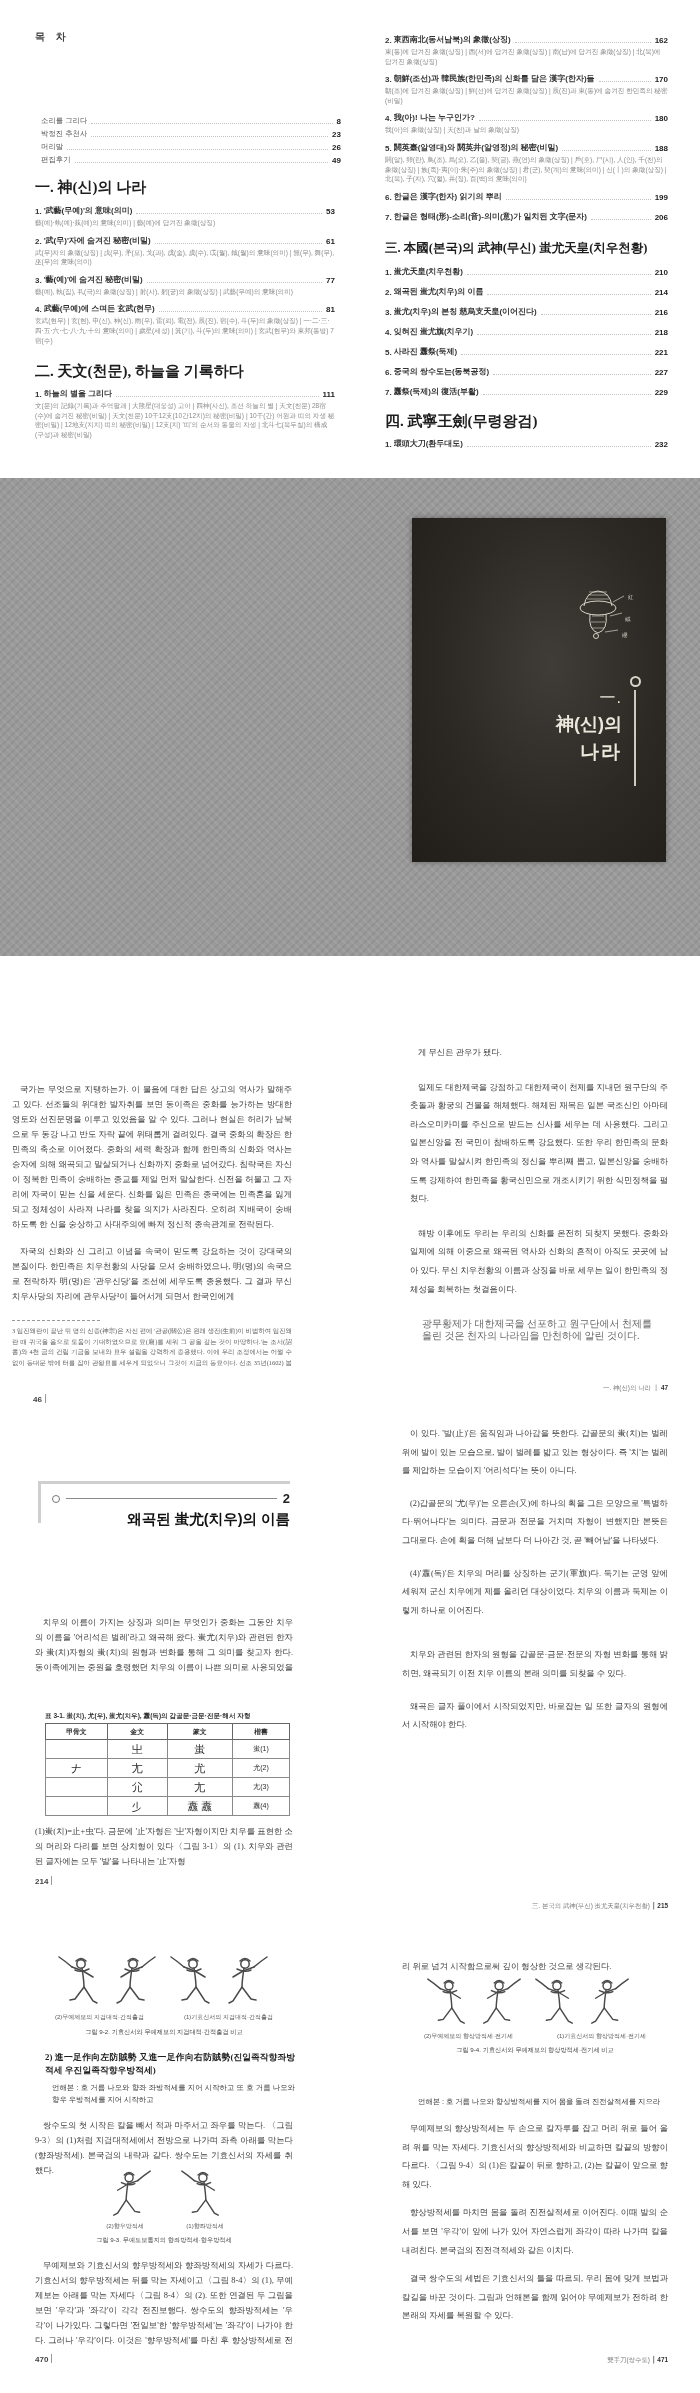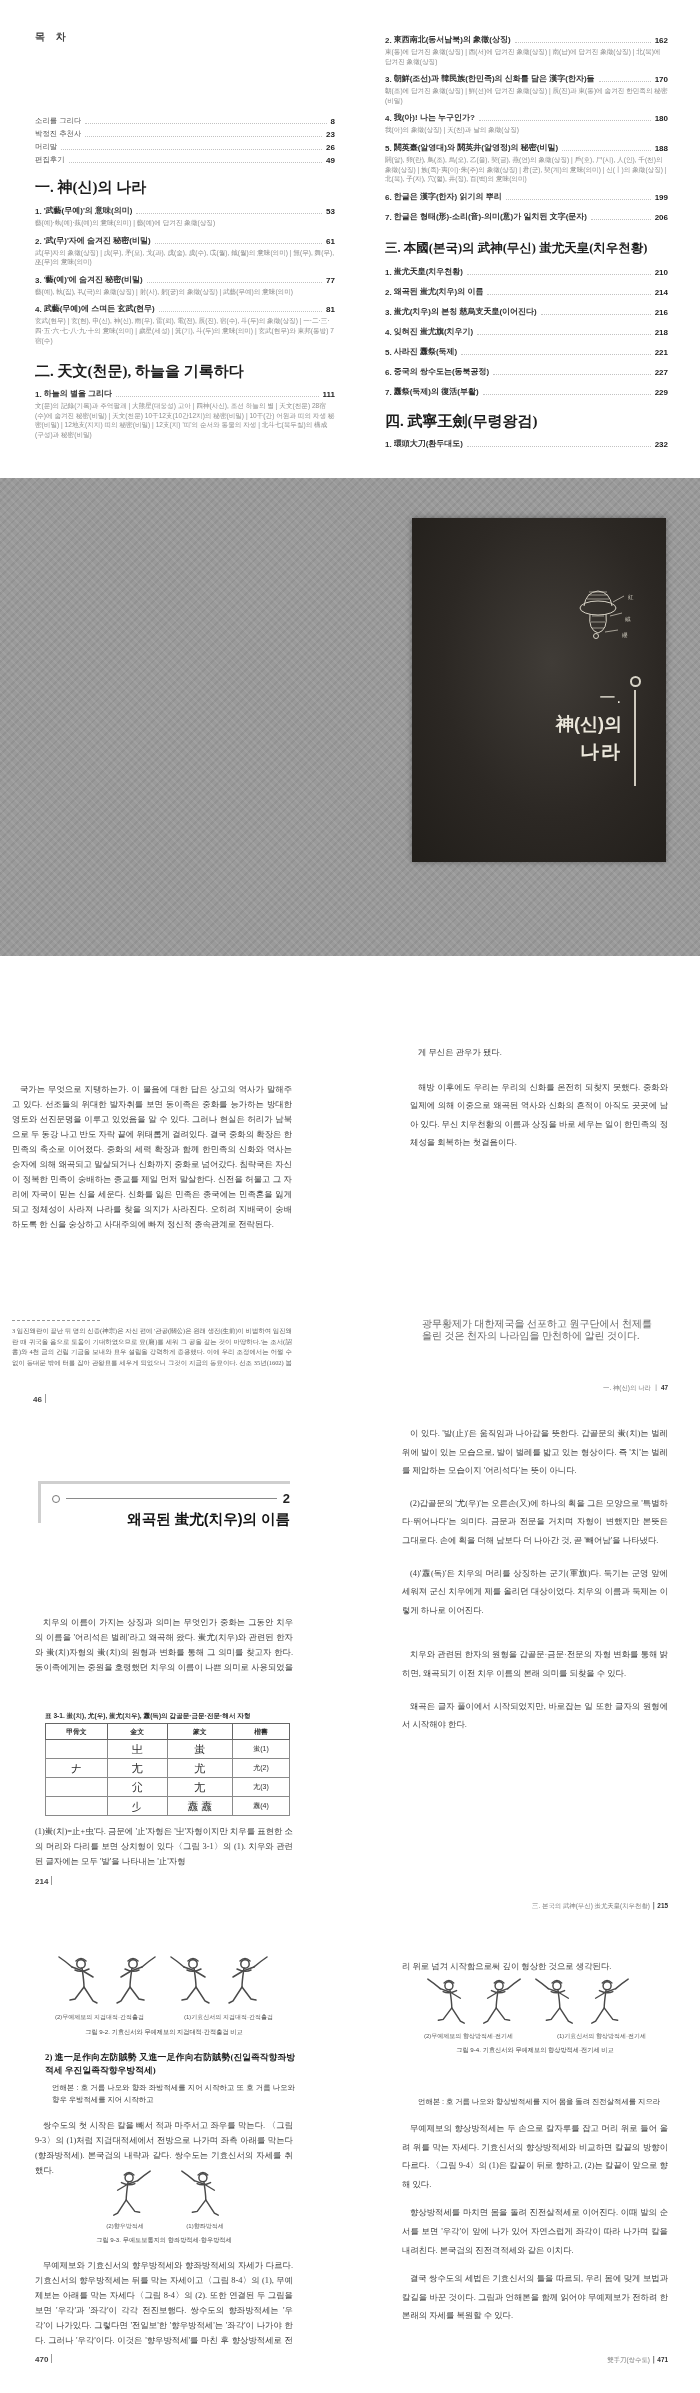--- a/index.html
+++ b/index.html
@@ -87,21 +87,21 @@
       <path d="M19 31 L10 45 L6 47 M19 31 L28 43 L33 44"></path>
     </g>
   </defs>
 </svg>
 
 <div class="page">
 
   <section class="abs" style="left:0;top:0;width:700px;height:478px;">
     <div class="abs toc-title" style="left:35px;top:30px;">목 차</div>
 
-    <div class="abs fm" style="left:35px;top:116px;width:300px;">
+    <div class="abs fm" style="left:41px;top:116px;width:300px;">
 
         <div class="ti">
           <div class="trow">
             <span class="tt">소리를 그리다</span>
             <span class="ld"></span>
             <span class="tp">8</span>
           </div>
         </div>
 
         <div class="ti">
@@ -354,28 +354,30 @@
         <div class="ch-l1">神(신)의</div>
         <div class="ch-l2">나라</div>
       </div>
     </div>
   </section>
 
   <section class="abs" style="left:0;top:956px;width:700px;height:454px;">
     <div class="abs body-col" style="left:12px;top:126px;width:280px;height:230px;overflow:hidden;">
 
     <p>국가는 무엇으로 지탱하는가. 이 물음에 대한 답은 상고의 역사가 말해주고 있다. 선조들의 위대한 발자취를 보면 동이족은 중화를 능가하는 방대한 영토와 선진문명을 이루고 있었음을 알 수 있다. 그러나 현실은 허리가 남북으로 두 동강 나고 반도 자락 끝에 위태롭게 걸려있다. 결국 중화의 확장은 한민족의 축소로 이어졌다. 중화의 세력 확장과 함께 한민족의 신화와 역사는 승자에 의해 왜곡되고 말살되거나 신화까지 중화로 넘어갔다. 침략국은 자신이 정복한 민족이 숭배하는 종교를 제일 먼저 말살한다. 신전을 허물고 그 자리에 자국이 믿는 신을 세운다. 신화를 잃은 민족은 종국에는 민족혼을 잃게 되고 정체성이 사라져 나라를 찾을 의지가 사라진다. 오히려 지배국이 숭배하도록 한 신을 숭상하고 사대주의에 빠져 정신적 종속관계로 전락된다.</p>
+        <p>자국의 신화와 신 그리고 이념을 속국이 믿도록 강요하는 것이 강대국의 본질이다. 한민족은 치우천황의 사당을 모셔 숭배하였으나, 明(명)의 속국으로 전락하자 明(명)은 '관우신당'을 조선에 세우도록 종용했다. 그 결과 무신 치우사당의 자리에 관우사당³이 들어서게 되면서 한국인에게</p>
       </div>
     <div class="abs fnote-rule" style="left:12px;top:364px;"></div>
     <div class="abs fnote" style="left:12px;top:370px;width:280px;height:44px;overflow:hidden;">3  임진왜란이 끝난 뒤 명의 신종(神宗)은 자신 편에 '관공(關公)은 원래 생전(生前)이 비범하여 임진왜란 때 귀국을 음으로 도움이 기대하였으므로 묘(廟)를 세워 그 공을 갚는 것이 마땅하다.'는 조서(詔書)와 4천 금의 건립 기금을 보내와 묘우 설립을 강력하게 종용했다. 이에 우리 조정에서는 어쩔 수 없이 동대문 밖에 터를 잡아 관왕묘를 세우게 되었으니 그것이 지금의 동묘이다. 선조 35년(1602) 봄의 일이었다. 관왕묘가 자리를 잡자 이따금 관우를 숭배하는</div>
     <div class="abs pagenum" style="left:33px;top:438px;"><span>46</span><span class="bar"></span></div>
 
     <div class="abs body-col wide" style="left:410px;top:88px;width:258px;height:266px;overflow:hidden;">
 
     <p style="margin-bottom:16px;">게 무신은 관우가 됐다.</p>
+        <p style="margin-bottom:16px;">일제도 대한제국을 강점하고 대한제국이 천제를 지내던 원구단의 주춧돌과 황궁의 건물을 해체했다. 해체된 재목은 일본 국조신인 아마테라스오미카미를 주신으로 받드는 신사를 세우는 데 사용했다. 그리고 일본신앙을 전 국민이 참배하도록 강요했다. 또한 우리 한민족의 문화와 역사를 말살시켜 한민족의 정신을 뿌리째 뽑고, 일본신앙을 숭배하도록 강제하여 한민족을 황국신민으로 개조시키기 위한 식민정책을 펼쳤다.</p>
         <p style="margin-bottom:16px;">해방 이후에도 우리는 우리의 신화를 온전히 되찾지 못했다. 중화와 일제에 의해 이중으로 왜곡된 역사와 신화의 흔적이 아직도 곳곳에 남아 있다. 무신 치우천황의 이름과 상징을 바로 세우는 일이 한민족의 정체성을 회복하는 첫걸음이다.</p>
       </div>
     <div class="abs smallnote" style="left:422px;top:362px;width:240px;">광무황제가 대한제국을 선포하고 원구단에서 천제를 올린 것은 천자의 나라임을 만천하에 알린 것이다.</div>
     <div class="abs rfoot" style="right:32px;top:428px;text-align:right;">
       <span>一. 神(신)의 나라</span>
       <span> ┃ </span>
       <b>47</b>
     </div>
   </section>
 

